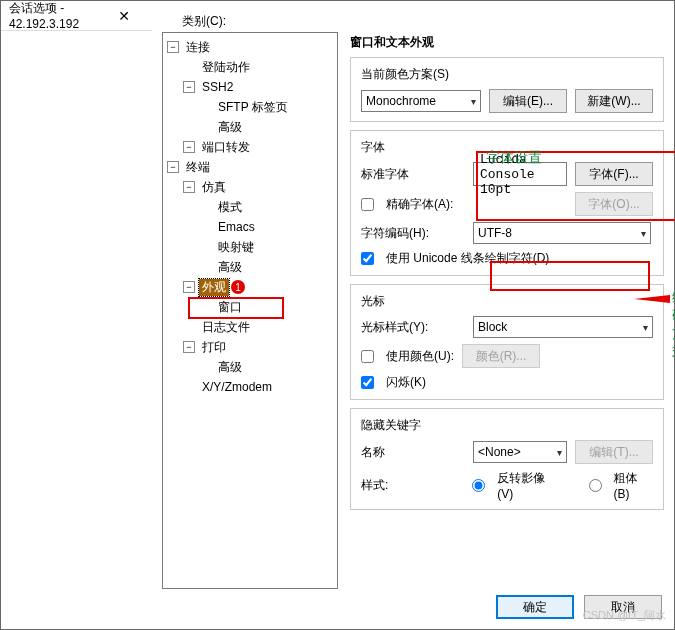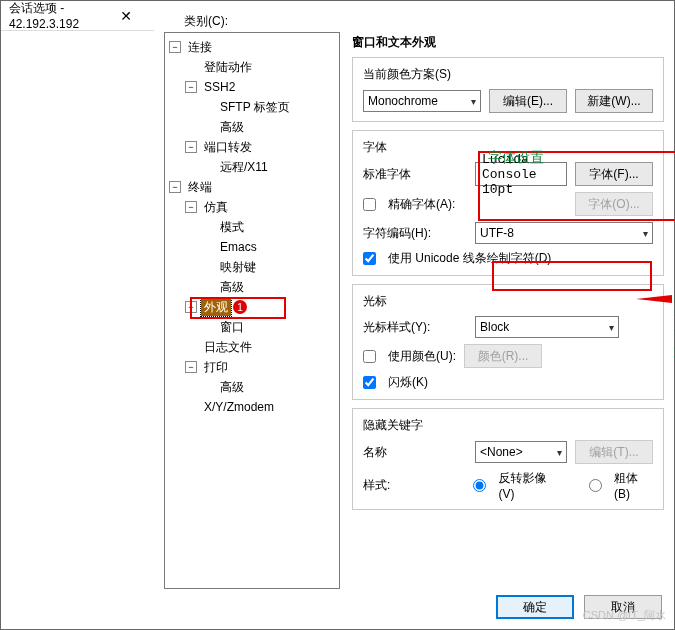--- a/index.html
+++ b/index.html
@@ -217,28 +217,20 @@
                         <span class="tree-label">高级</span>
                       </div>
                     </li>
                 </ul>
               </li>
               <li>
                 <div class="tree-item">
                     <span class="twisty">−</span>
                     <span class="tree-label">端口转发</span>
                   </div>
-                <ul>
-                  <li>
-                      <div class="tree-item">
-                        <span class="twisty-none"></span>
-                        <span class="tree-label">远程/X11</span>
-                      </div>
-                    </li>
-                </ul>
               </li>
             </ul>
           </li>
           <li>
             <div class="tree-item">
                 <span class="twisty">−</span>
                 <span class="tree-label">终端</span>
               </div>
             <ul>
               <li>
@@ -361,21 +353,21 @@
                 <input type="checkbox" checked="" style="">
                 <span>使用 Unicode 线条绘制字符(D)</span>
               </label>
           </div>
         </div>
 
         <div class="fieldset">
           <div>光标</div>
           <div class="fieldset-row">
             <div class="label">光标样式(Y):</div>
-            <div class="combo" style="width:144px;flex:none;">
+            <div class="combo" style="width:180px;flex:none;">
                 <span>Block</span>
               </div>
           </div>
           <div class="fieldset-row">
             <label class="chk">
                 <input type="checkbox" style="">
                 <span>使用颜色(U):</span>
               </label>
             <div class="btn disabled">颜色(R)...</div>
           </div>

